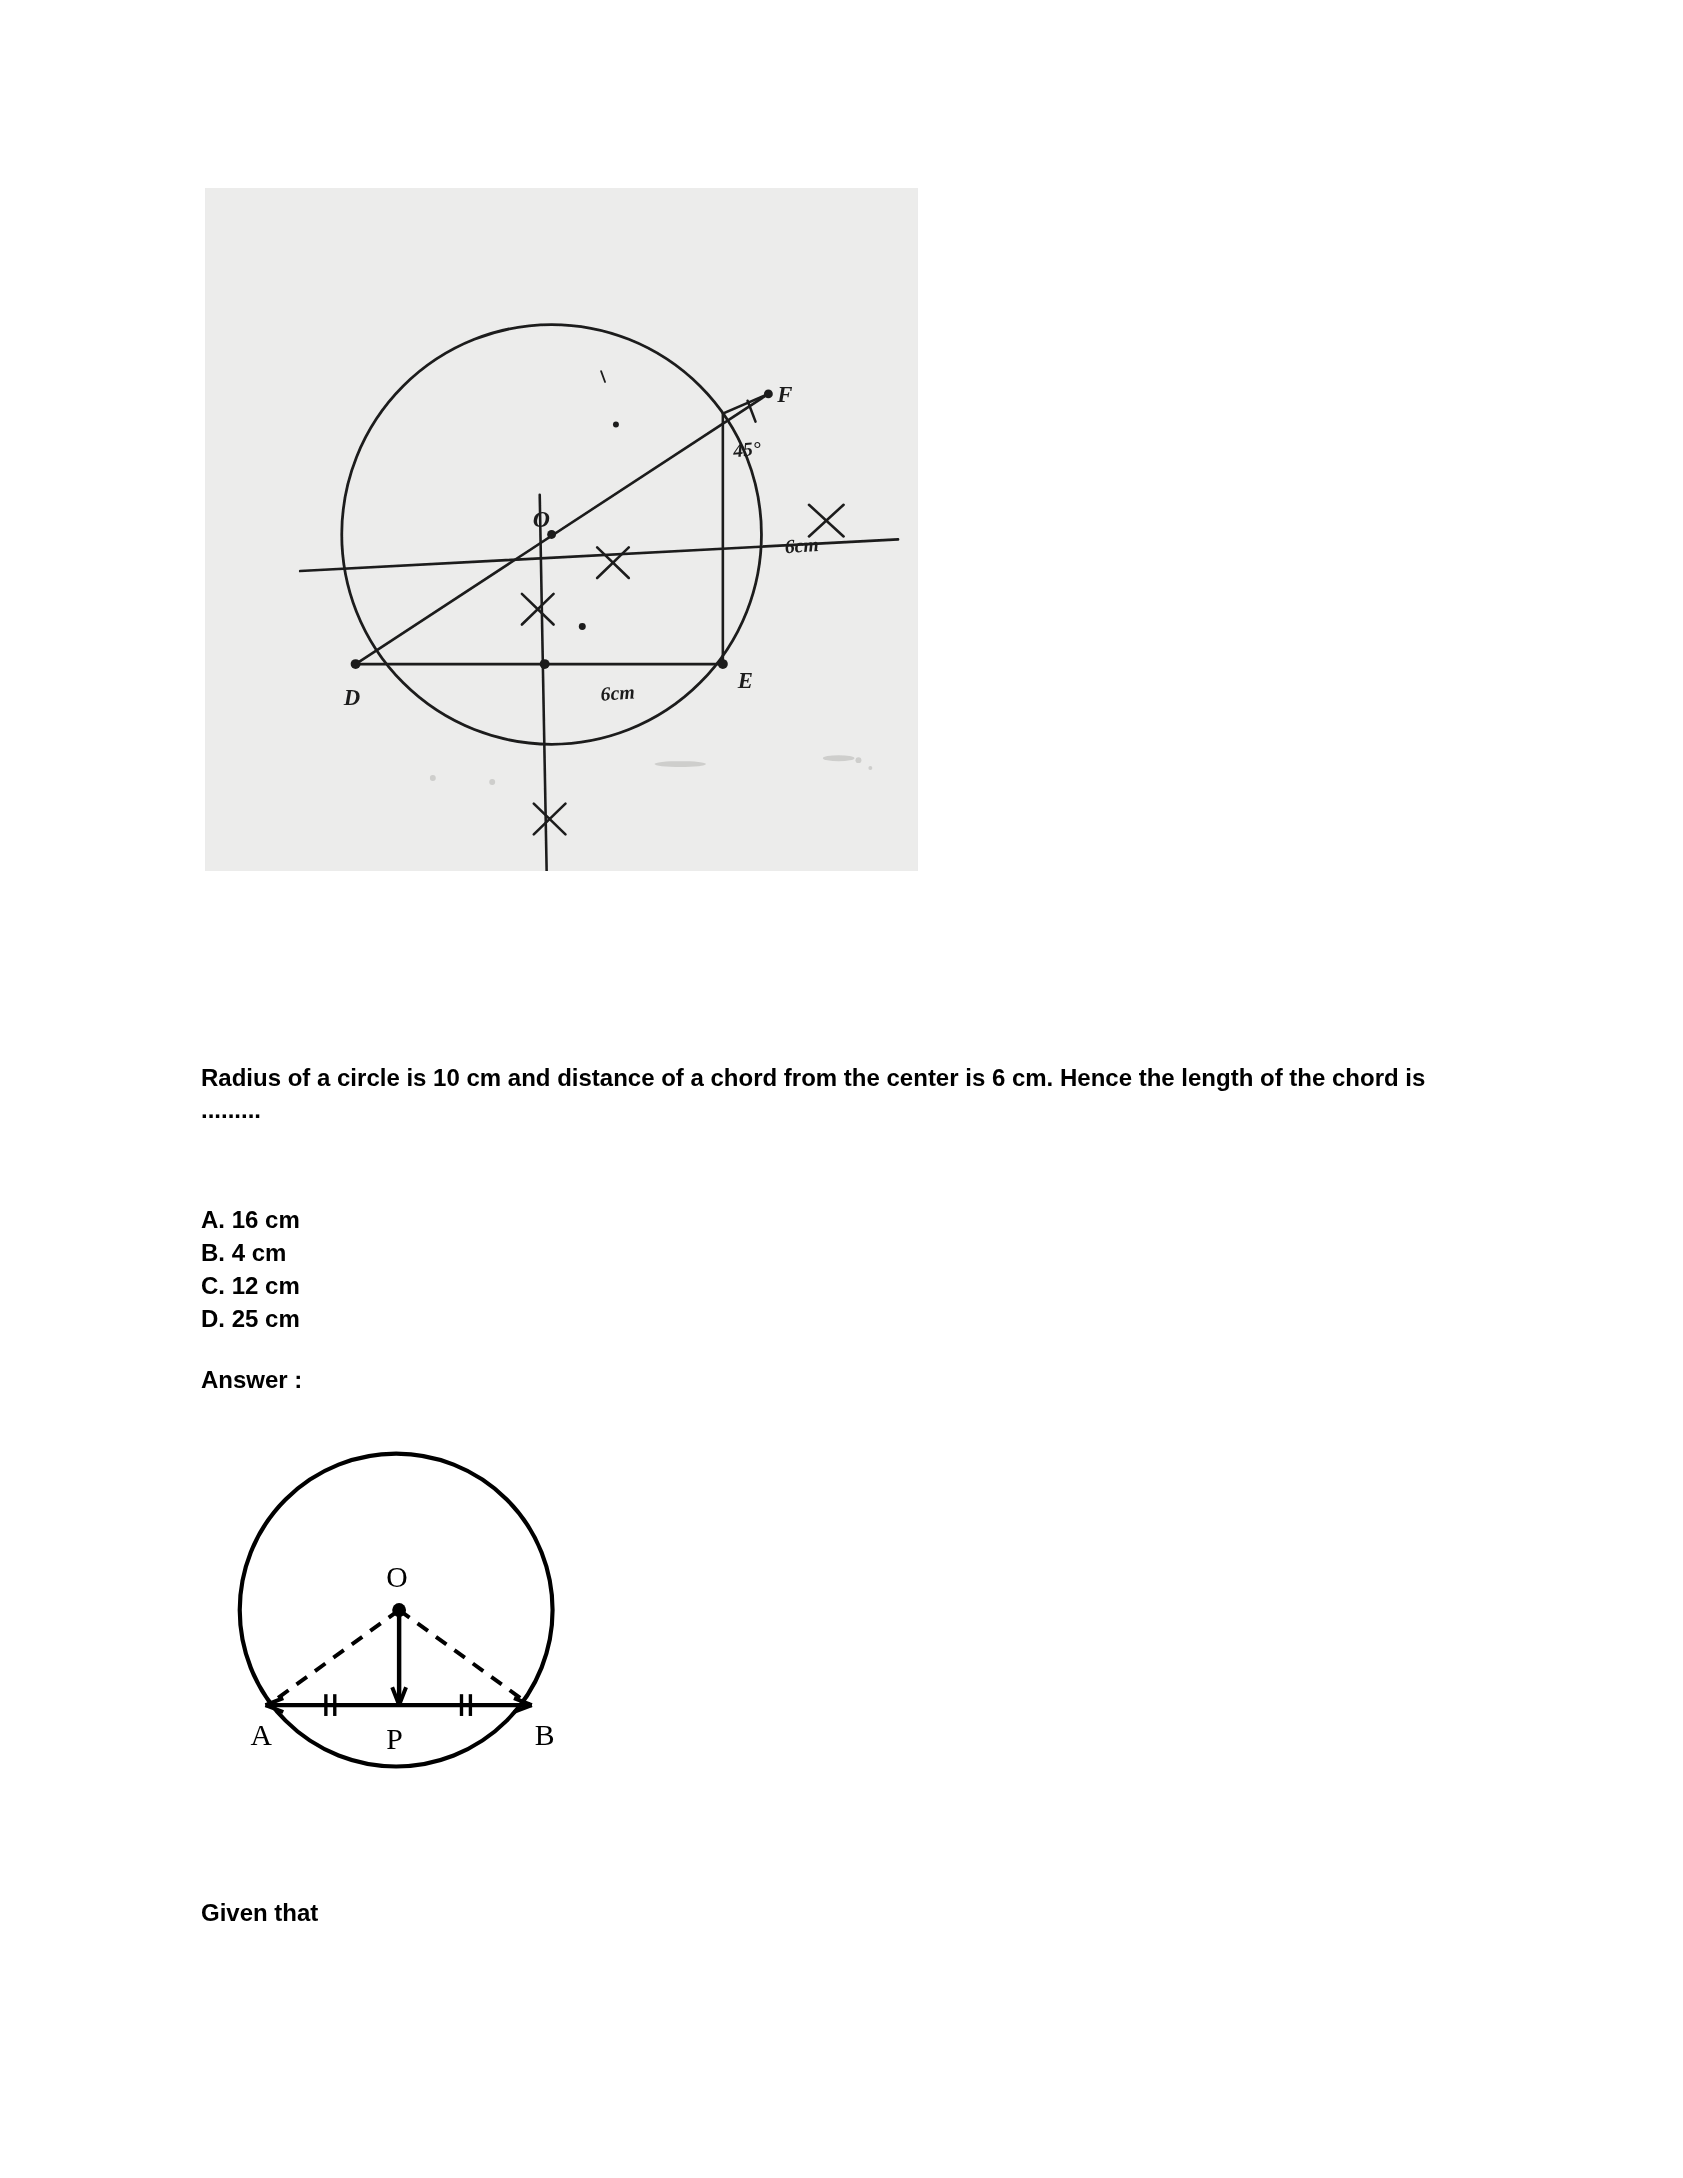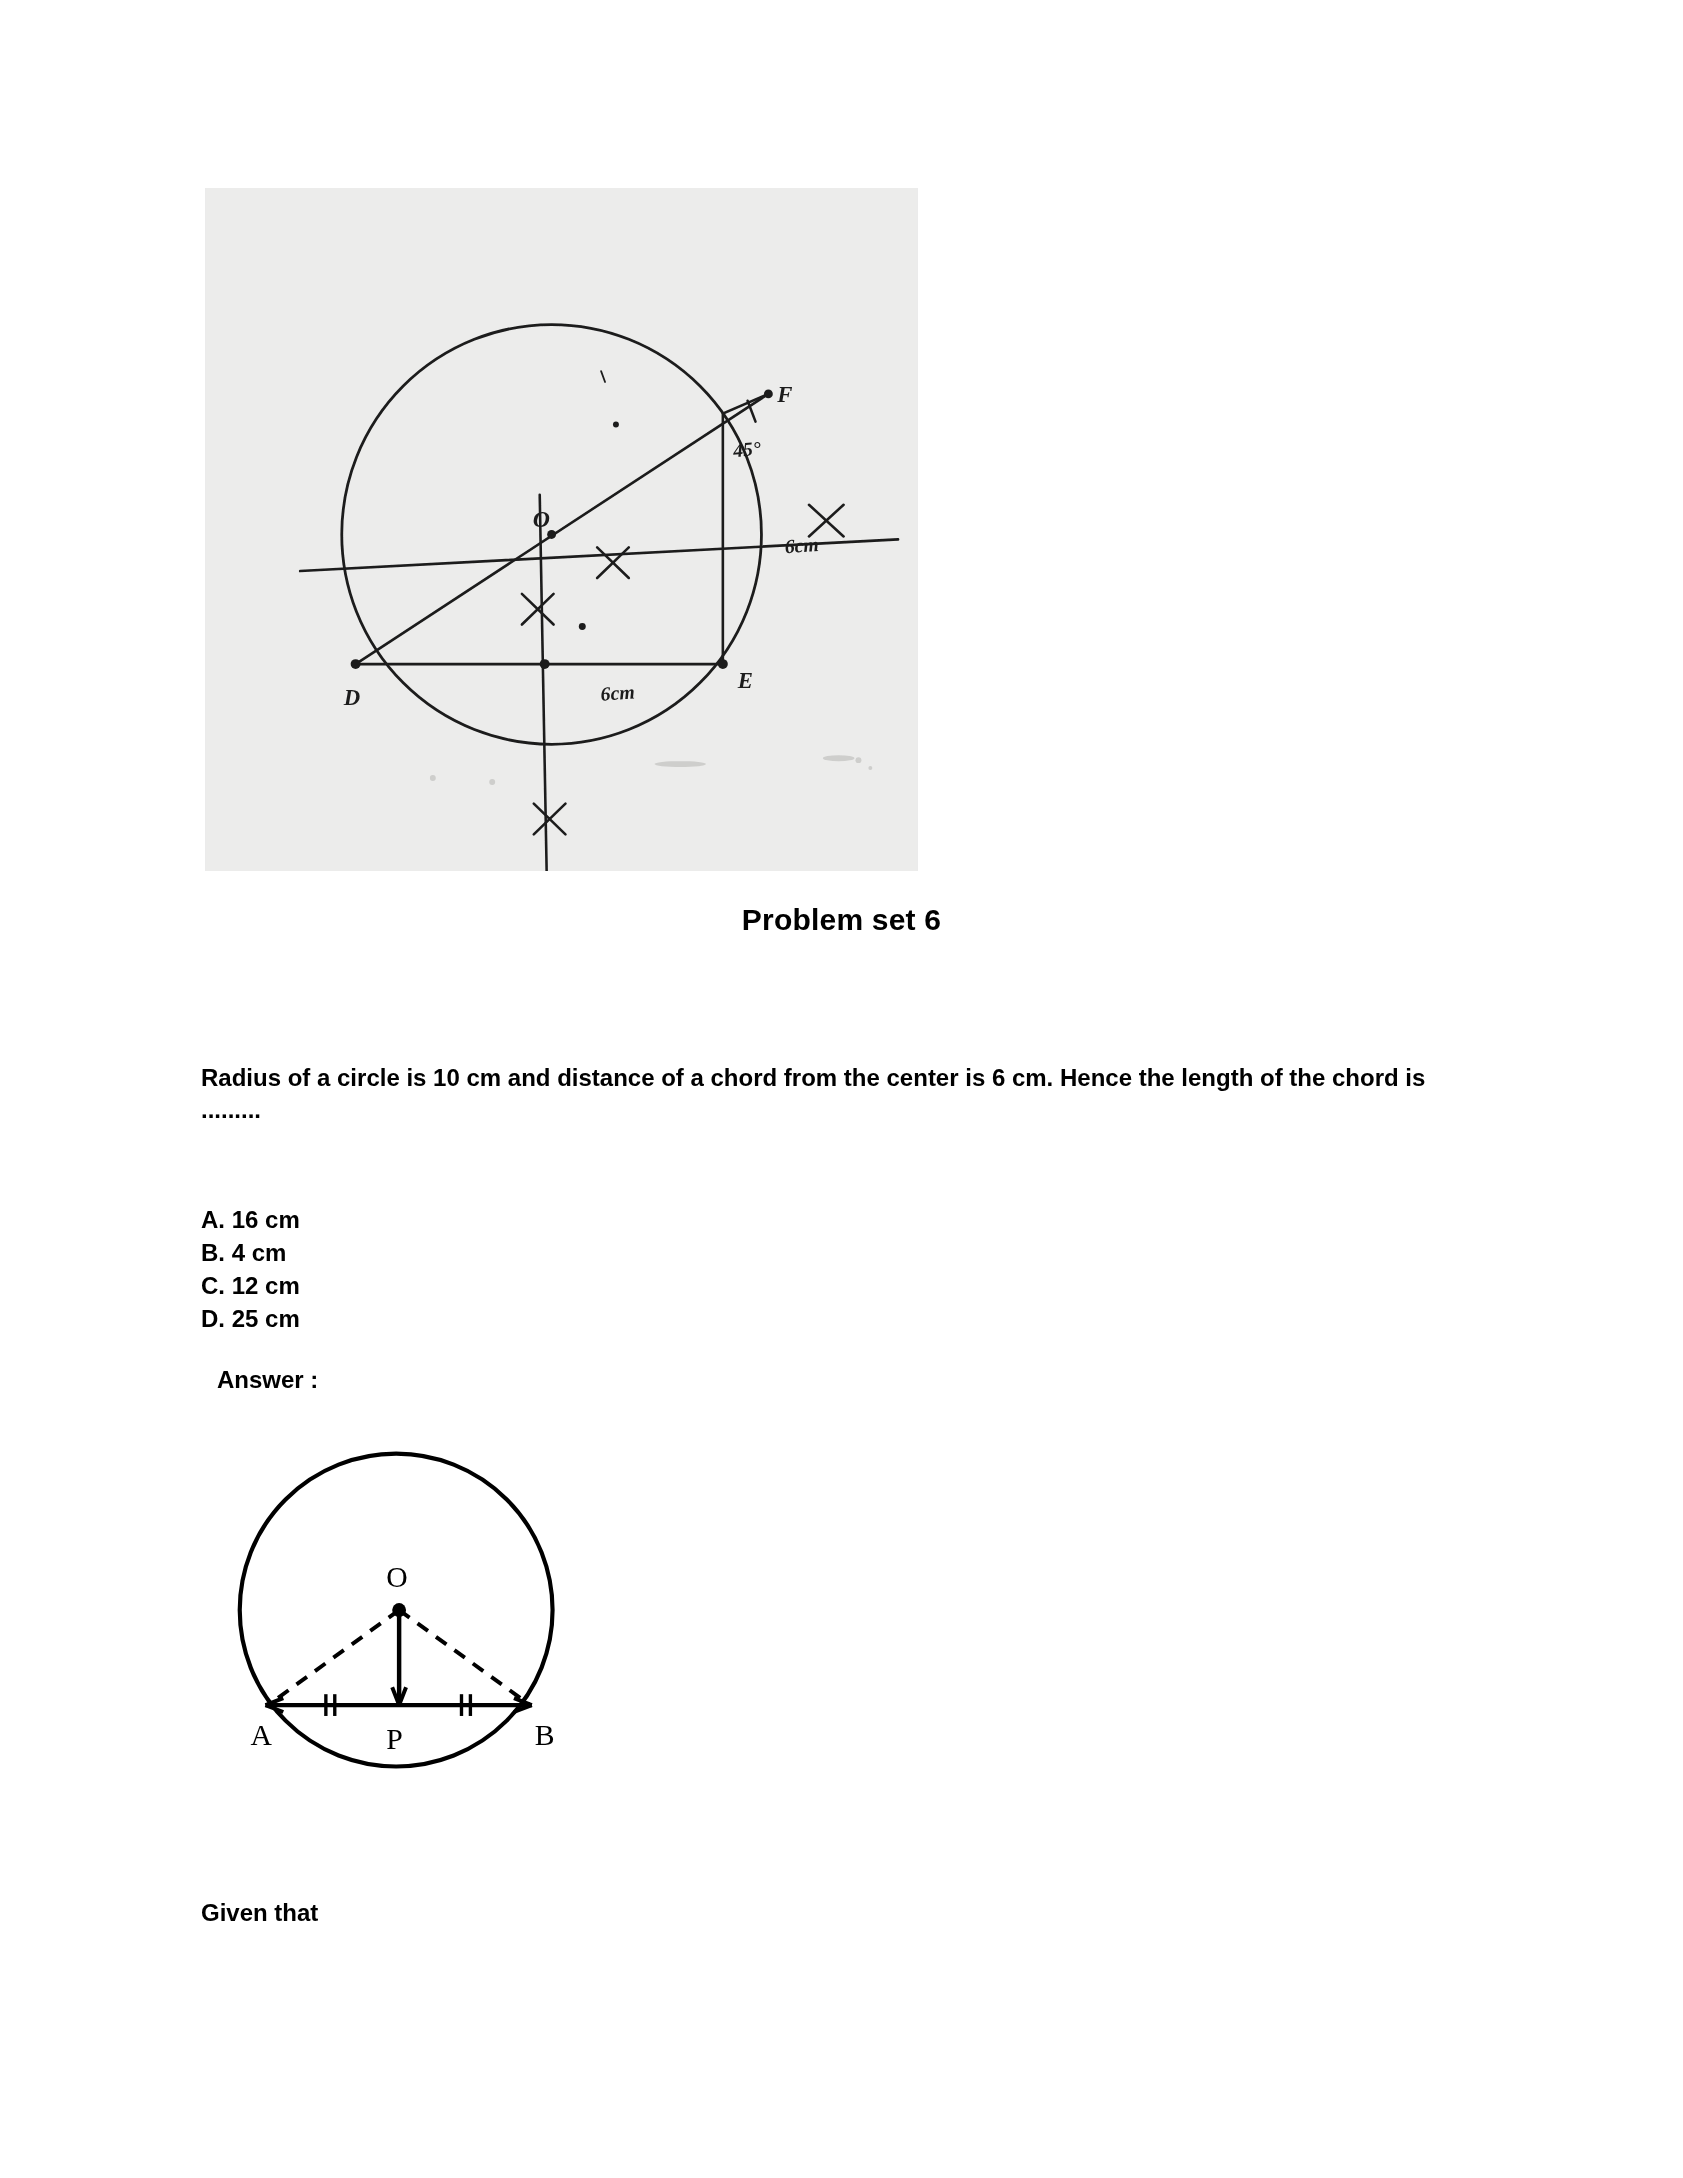--- a/index.html
+++ b/index.html
@@ -70,21 +70,20 @@
     font-weight: bold;
     line-height: 1.37;
     margin-top: 31px;
   }
   .answer-label {
     position: absolute;
     left: 201px;
     top: 1366px;
     font-size: 24px;
     font-weight: bold;
-    margin-left: 16px;
   }
   .given-that {
     position: absolute;
     left: 201px;
     top: 1899px;
     font-size: 24px;
     font-weight: bold;
   }
   
   .answer-figure {
@@ -155,21 +154,20 @@
         <circle cx="230" cy="596" r="3"></circle>
         <circle cx="290" cy="600" r="3"></circle>
         <circle cx="660" cy="578" r="3"></circle>
         <circle cx="672" cy="586" r="2"></circle>
         <ellipse cx="640" cy="576" rx="16" ry="3"></ellipse>
         <ellipse cx="480" cy="582" rx="26" ry="3"></ellipse>
       </g>
     </svg>
   </div>
 
-  <div class="problem-title">Problem set 6</div>
 
 
   <div class="statement">Radius of a circle is 10 cm and distance of a chord from the center is 6 cm. Hence the length of the chord is .........</div>
 
   <div class="options">
     <div>A. 16 cm</div>
     <div>B. 4 cm</div>
     <div>C. 12 cm</div>
     <div>D. 25 cm</div>
   </div>

